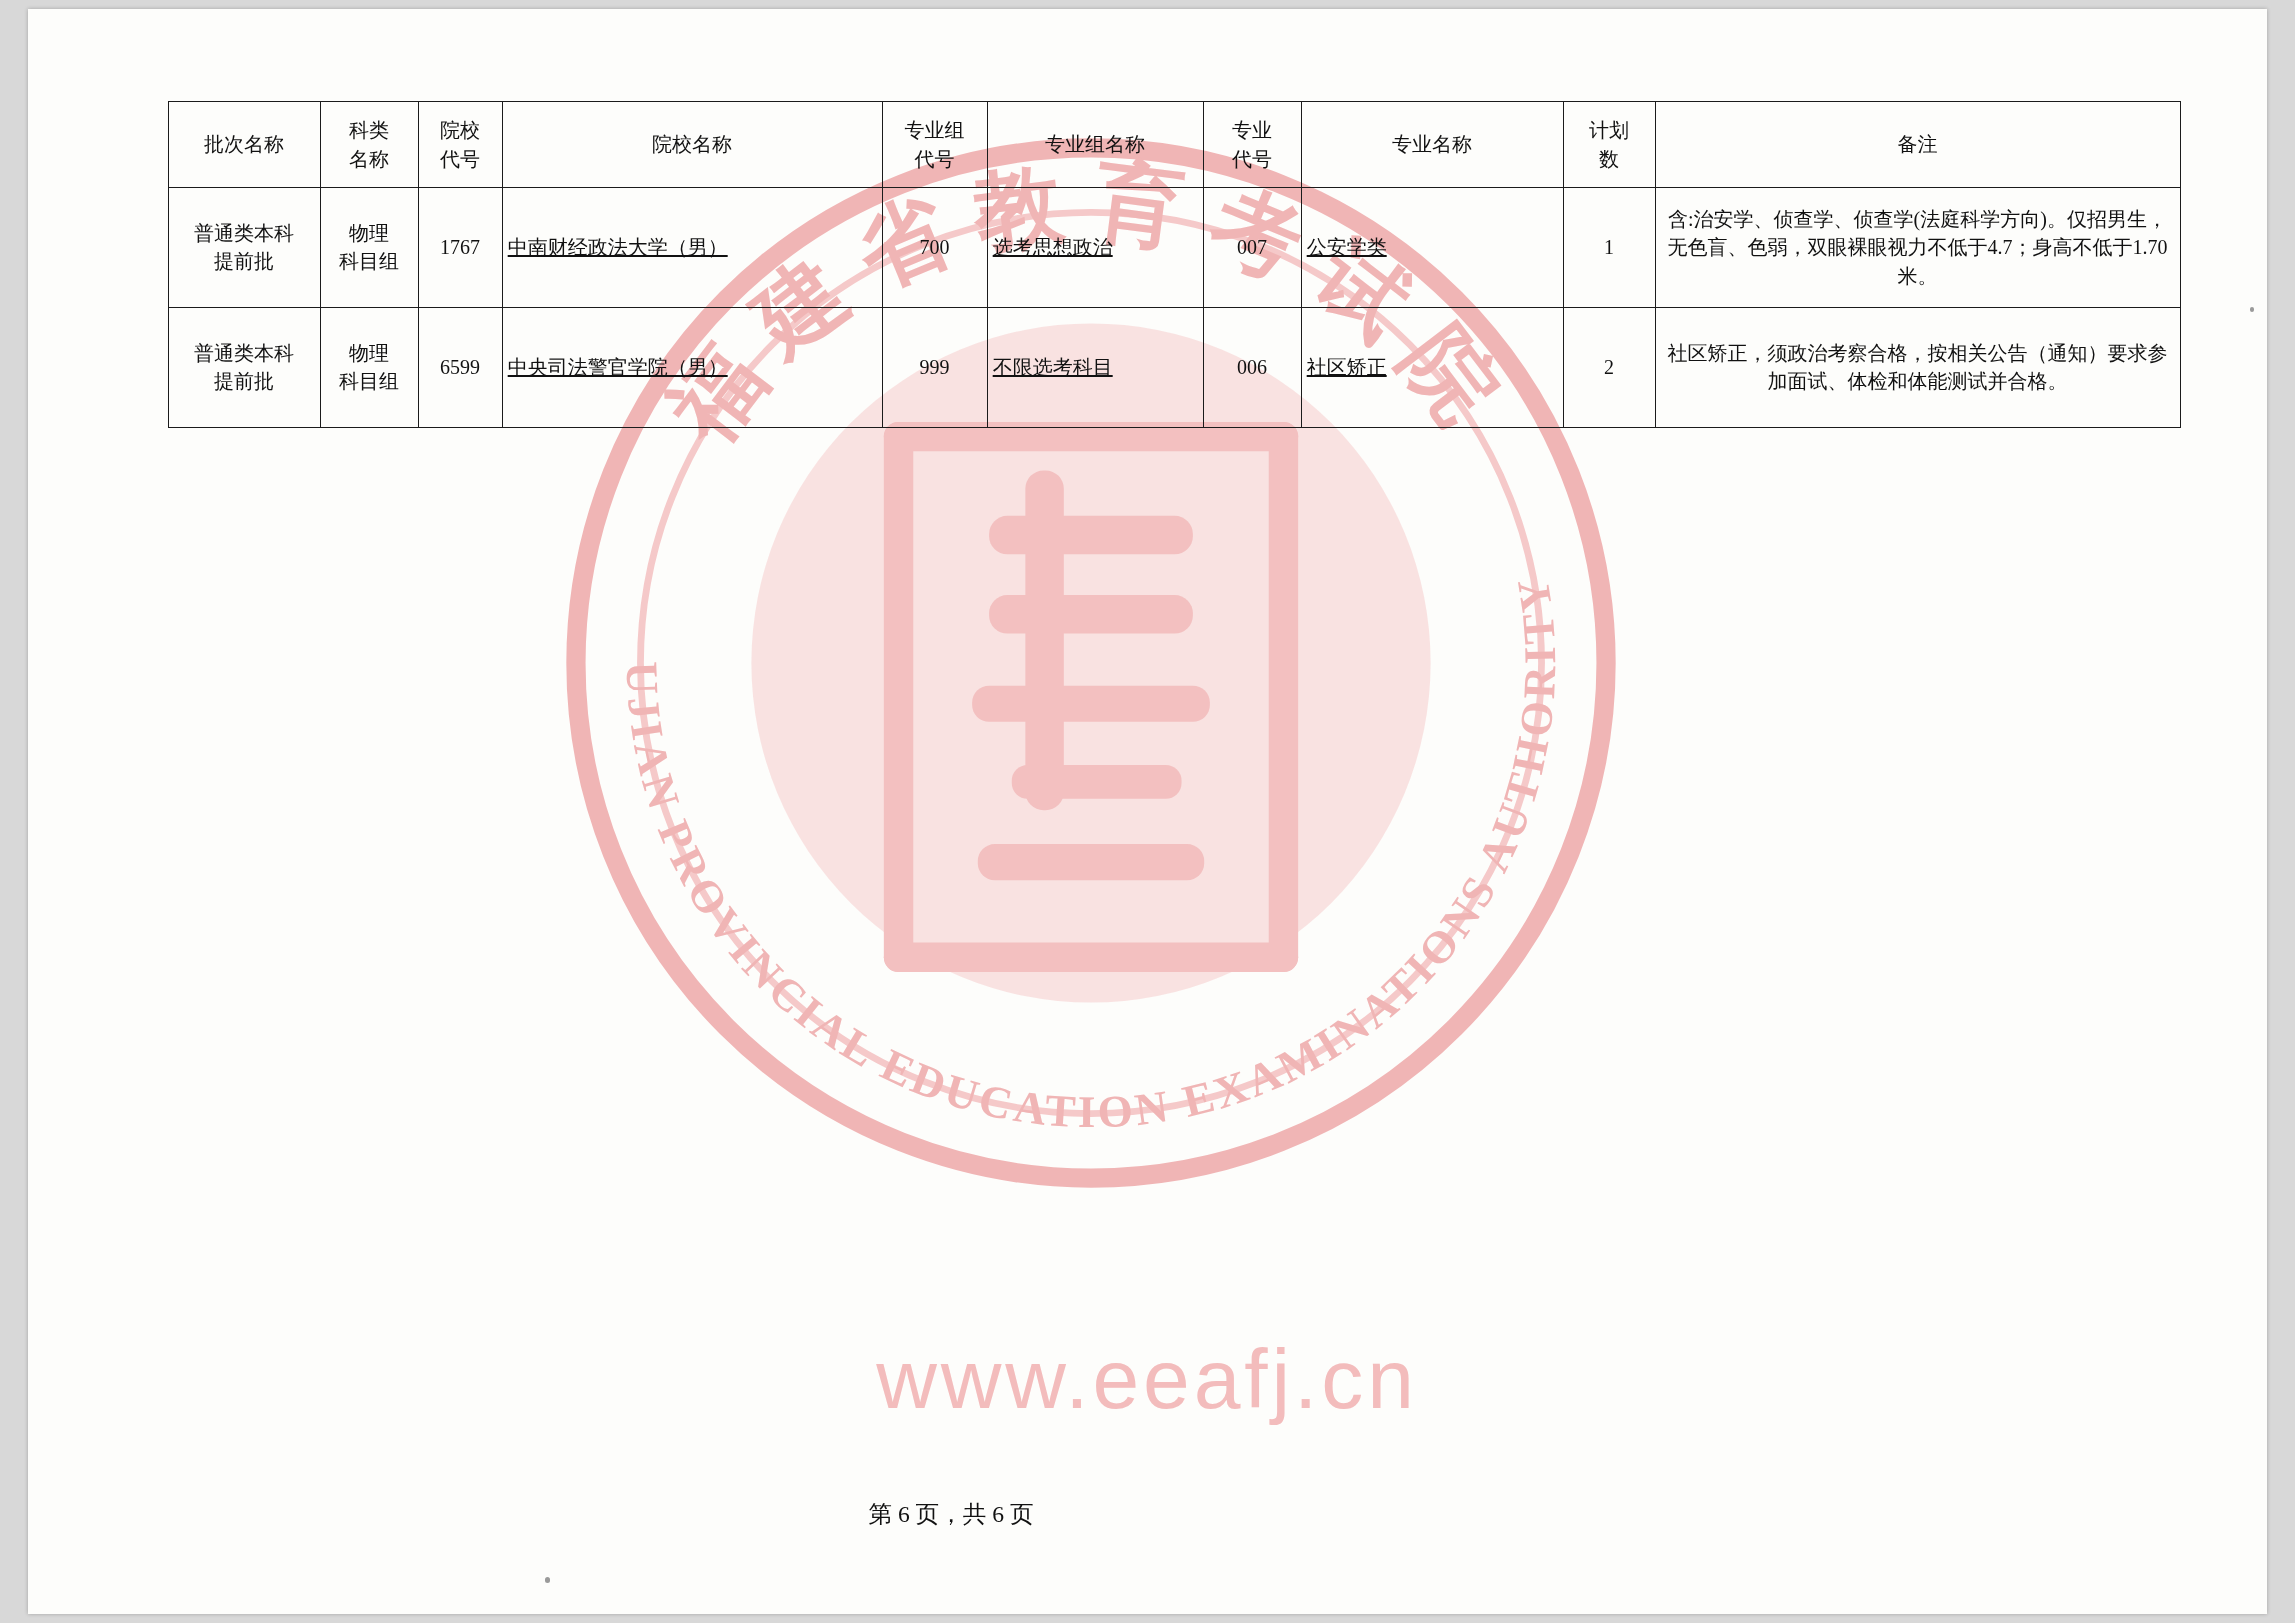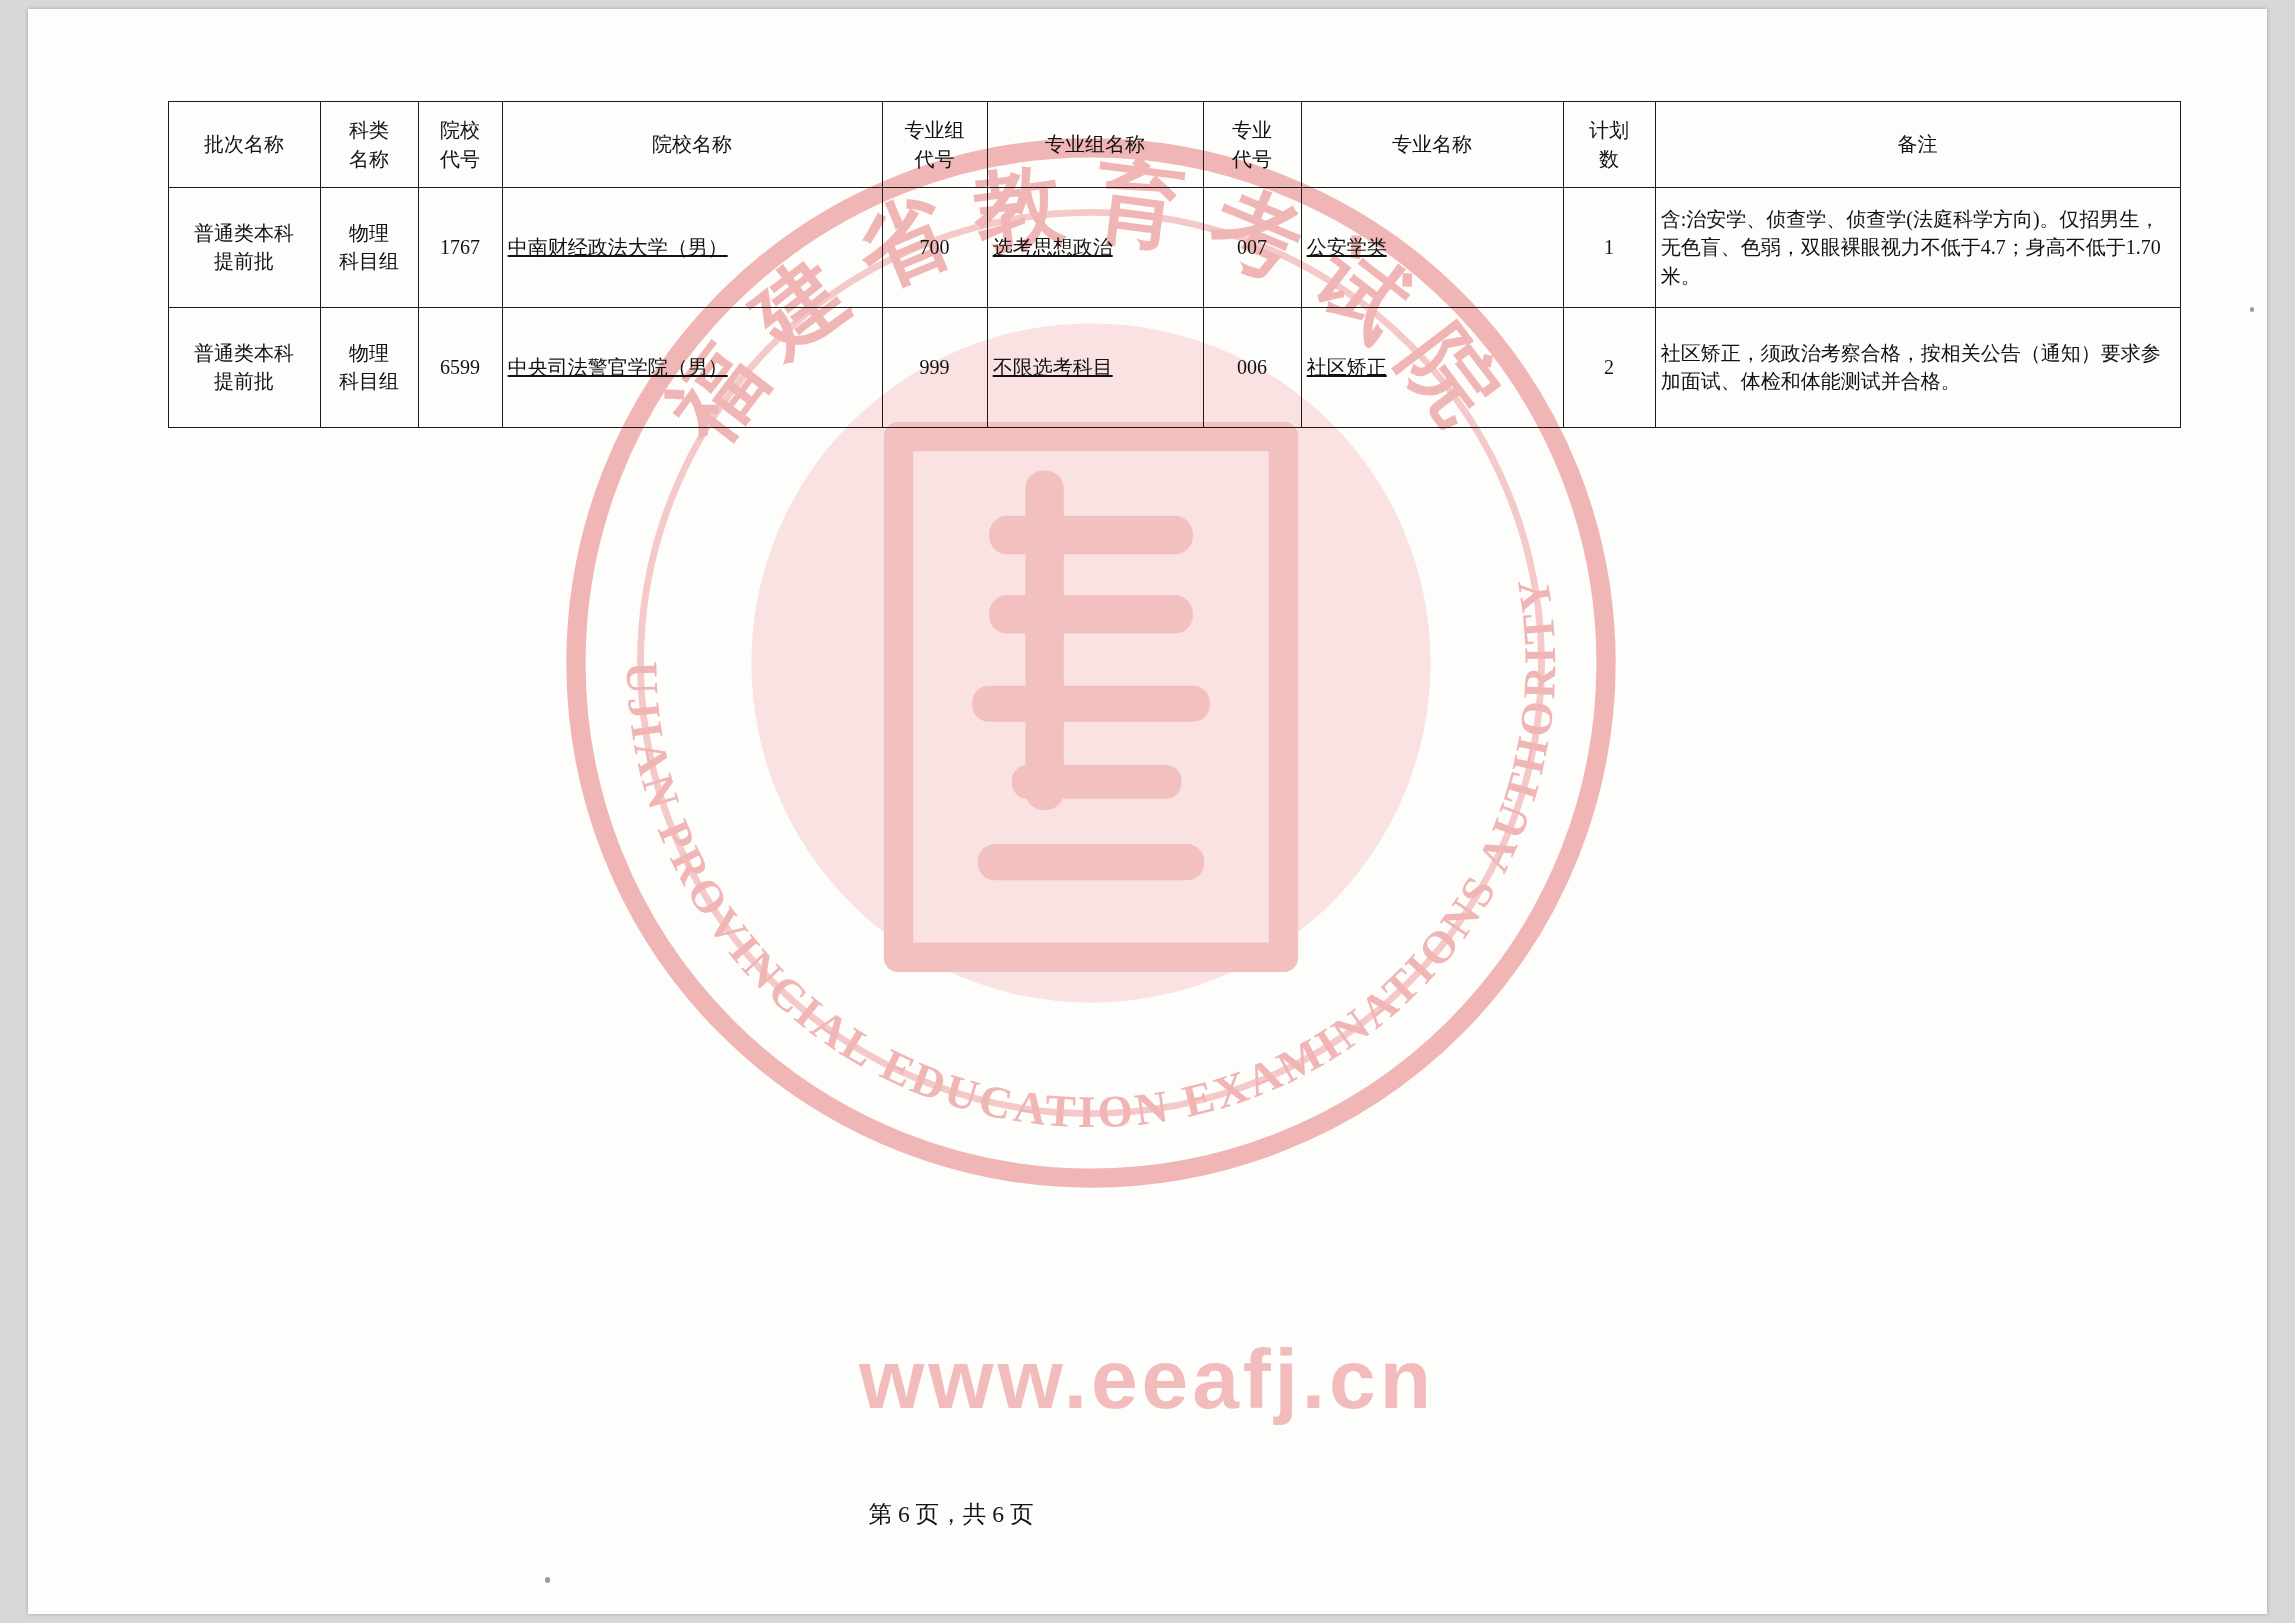--- a/index.html
+++ b/index.html
@@ -41,21 +41,21 @@
   }
   
   #url-watermark {
     position: absolute;
     left: 0;
     top: 1322px;
     width: 2239px;
     text-align: center;
     font-family: "Liberation Sans", sans-serif;
     font-size: 84px;
-    font-weight: bold;
+    font-weight: normal;
     letter-spacing: 3.9px;
     color: #f3bcbc;
     pointer-events: none;
   }
   
   table.main {
     position: absolute;
     left: 140px;
     top: 92px;
     width: 2011px;
@@ -73,21 +73,21 @@
     background: transparent;
   }
   table.main th {
     text-align: center;
     font-weight: normal;
     height: 77px;
   }
   table.main td { height: 111px; }
   .c-center { text-align: center; }
   .c-left   { text-align: left; padding-left: 9.2px; text-decoration: underline; }
-  .note     { text-align: left; padding: 6.5px 9.2px; line-height: 1.46; }
+  .note     { text-align: center; padding: 6.5px 9.2px; line-height: 1.46; }
   .col-1 { width: 152px; }
   .col-2 { width: 98px; }
   .col-3 { width: 84px; }
   .col-4 { width: 380px; }
   .col-5 { width: 105px; }
   .col-6 { width: 216px; }
   .col-7 { width: 98px; }
   .col-8 { width: 262px; }
   .col-9 { width: 92px; }
   .col-10 { width: 525px; }

